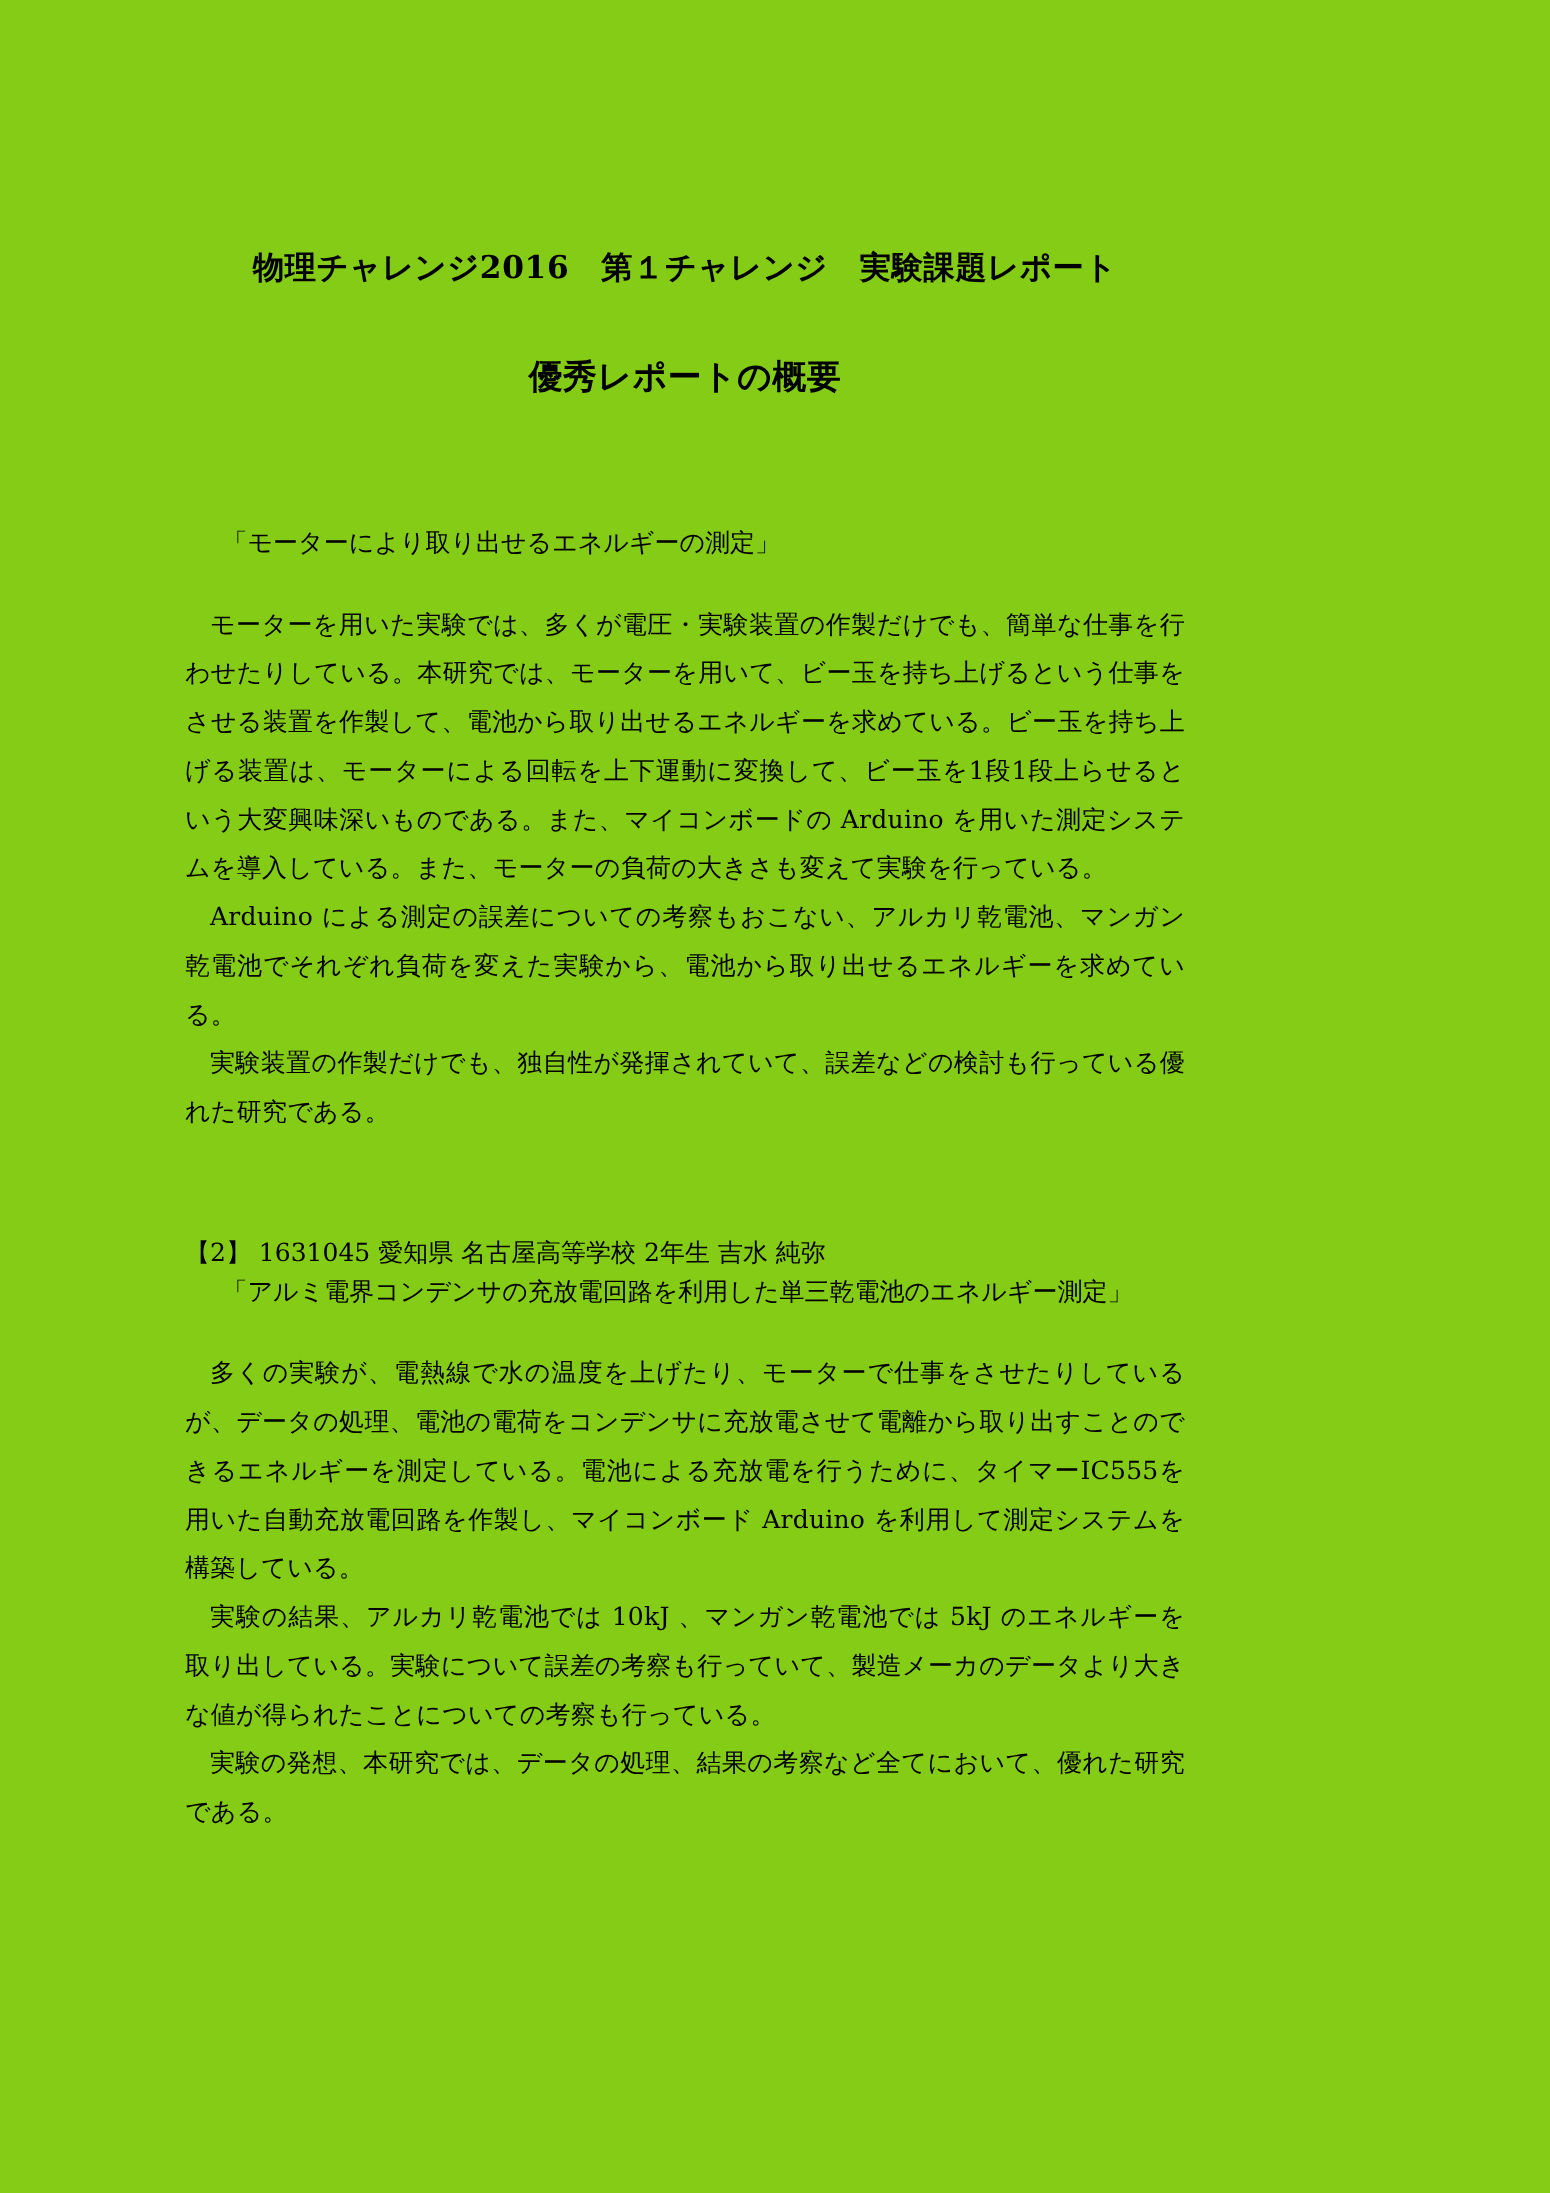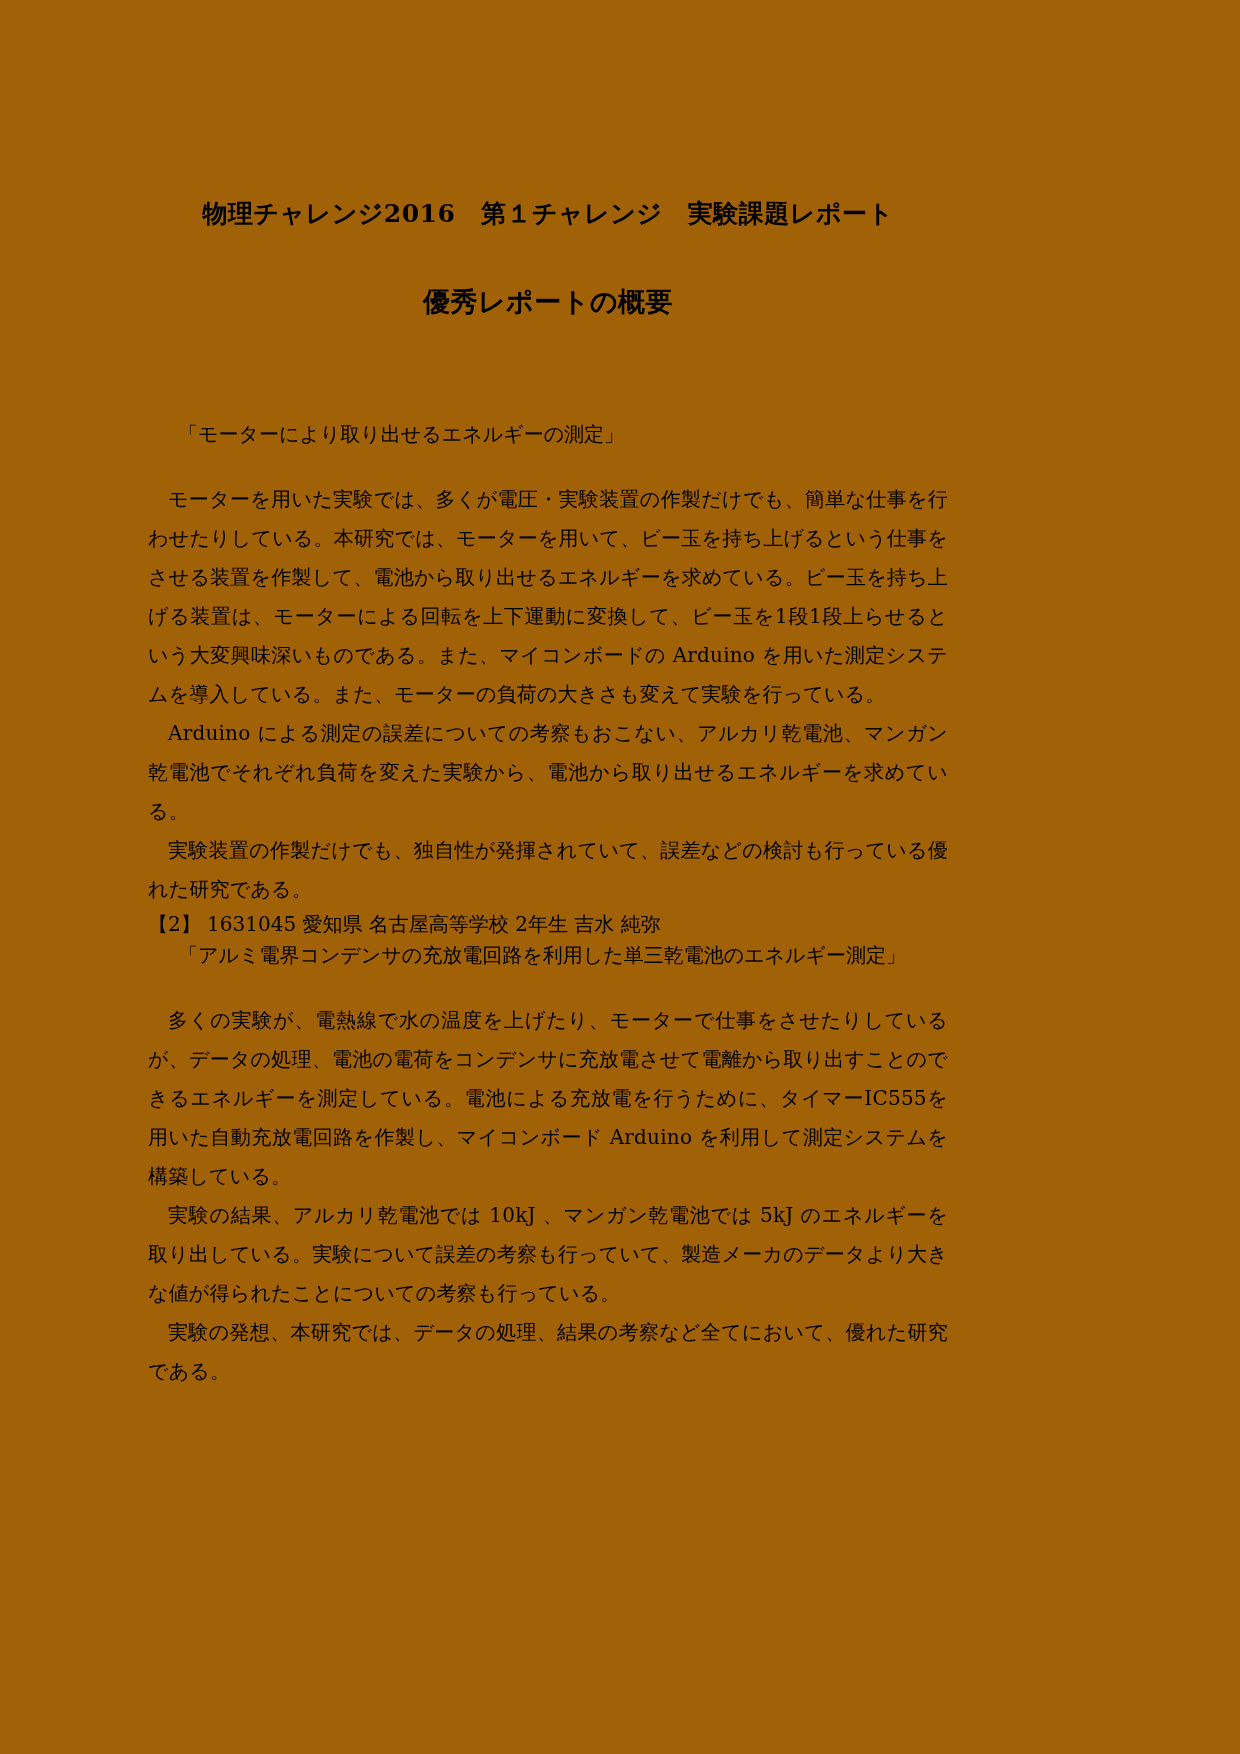--- a/index.html
+++ b/index.html
@@ -4,21 +4,21 @@
 <style>
   html, body {
     margin: 0;
     padding: 0;
     background: #ffffff;
   }
   .page {
     position: relative;
     width: 1240px;
     height: 1754px;
-    background: #a16207;
+    background: #84cc16;
     margin: 0 auto;
     overflow: hidden;
     font-family: "DejaVu Serif", "Liberation Serif", serif;
     color: #000000;
   }
   .content {
     position: absolute;
     left: 148px;
     top: 0;
     width: 800px;
@@ -38,21 +38,21 @@
     font-size: 27px;
     font-weight: bold;
     letter-spacing: 0.5px;
     margin-top: 52px;
     line-height: 1.4;
   }
   .entry {
     margin-top: 0;
   }
   .entry-1 { margin-top: 98px; }
-  .entry-2 { }
+  .entry-2 { margin-top: 78px; }
   .entry-head {
     font-size: 20px;
     line-height: 1.55;
     white-space: nowrap;
   }
   .entry-subtitle {
     font-size: 20px;
     line-height: 1.55;
     padding-left: 30px;
     white-space: nowrap;

